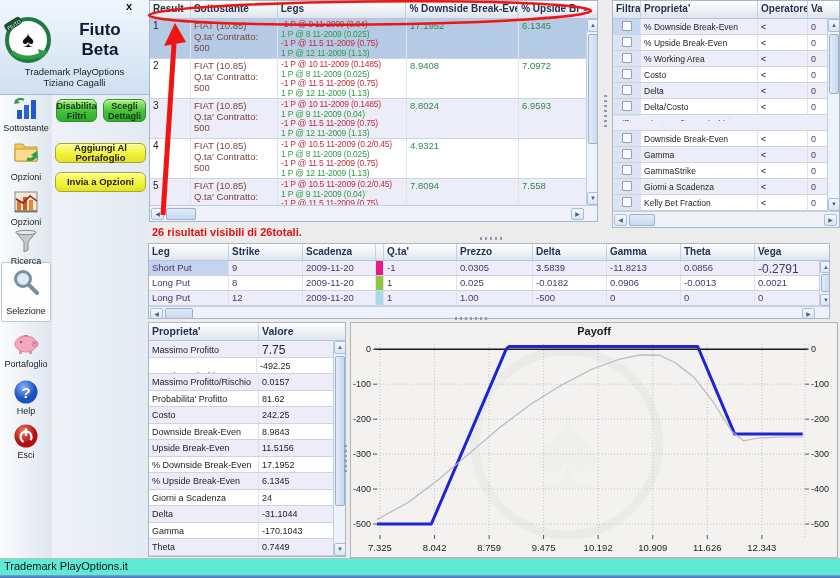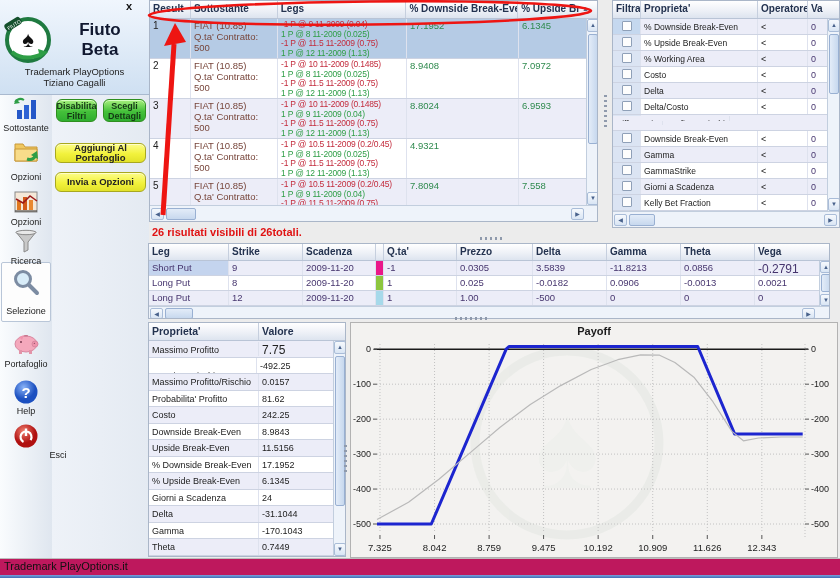--- a/index.html
+++ b/index.html
@@ -47,21 +47,21 @@
 
 .cbx{width:10px;height:10px;background:#fdfdfd;border:1px solid #8fa0b8;border-radius:1px;margin:2px auto}
 
 #summary{position:absolute;left:152px;top:226px;font-weight:bold;font-size:11px;color:#e01313}
 
 .chip{width:100%;height:100%}
 
 #chart-panel{position:absolute;left:350px;top:322px;width:488px;height:236px;background:#f3f2f0;border:1px solid #b2b2b2}
 #chart-title{position:absolute;left:0;top:2px;width:100%;text-align:center;font-weight:bold;font-size:11px;color:#1a1a1a}
 
-#statusbar{position:absolute;left:0;top:558px;width:840px;height:17px;background:#be185d;border-top:1px solid #bdbdbd;font-size:11px;color:#111;padding:1px 4px}
+#statusbar{position:absolute;left:0;top:558px;width:840px;height:17px;background:#5eead4;border-top:1px solid #bdbdbd;font-size:11px;color:#111;padding:1px 4px}
 #bottomstrip{position:absolute;left:0;top:575px;width:840px;height:3px;background:linear-gradient(#7aa2dc,#3f6cb4)}
 
 #annot{position:absolute;left:0;top:0;width:840px;height:578px;pointer-events:none;z-index:60}
 </style>
 </head>
 <body>
 <div id="app">
 
 <div id="logo-box">
   <svg id="logo" width="48" height="48" viewBox="0 0 48 48">
@@ -139,21 +139,21 @@
       <div class="side-item" style="top: 423px;"><span><svg width="26" height="26" viewBox="0 0 26 26">
             <defs>
               <radialGradient id="pg" cx="40%" cy="30%">
                 <stop offset="0%" stop-color="#f08070"></stop>
                 <stop offset="100%" stop-color="#b01010"></stop>
               </radialGradient>
             </defs>
             <circle cx="13" cy="13" r="11.5" fill="url(#pg)"></circle>
             <circle cx="13" cy="14" r="5.5" fill="none" stroke="#fff" stroke-width="2.2" stroke-dasharray="26 9" transform="rotate(117 13 14)"></circle>
             <line x1="13" y1="5.5" x2="13" y2="13" stroke="#fff" stroke-width="2.4"></line>
-          </svg></span><span class="lbl" style="position: absolute; left: 0px; width: 52px; top: 27px; margin-left: 32px;">Esci</span></div>
+          </svg></span><span class="lbl" style="position: absolute; left: 0px; width: 52px; top: 27px;">Esci</span></div>
     </div>
 
 <div class="btn green" style="left:56px;top:99px;width:41px;height:23px">Disabilita Filtri</div>
 <div class="btn green" style="left:103px;top:99px;width:43px;height:23px">Scegli Dettagli</div>
 <div class="btn yellow" style="left:55px;top:143px;width:91px;height:20px;font-size:9.5px">Aggiungi Al Portafoglio</div>
 <div class="btn yellow" style="left:55px;top:172px;width:91px;height:20px;font-size:9.5px">Invia a Opzioni</div>
 
 <div class="grid" id="results-grid" style="left:149px;top:0;width:449px;height:222px">
   <div class="ghead" style="height:18px">
     <div class="hc" style="width:41px">Result</div>

